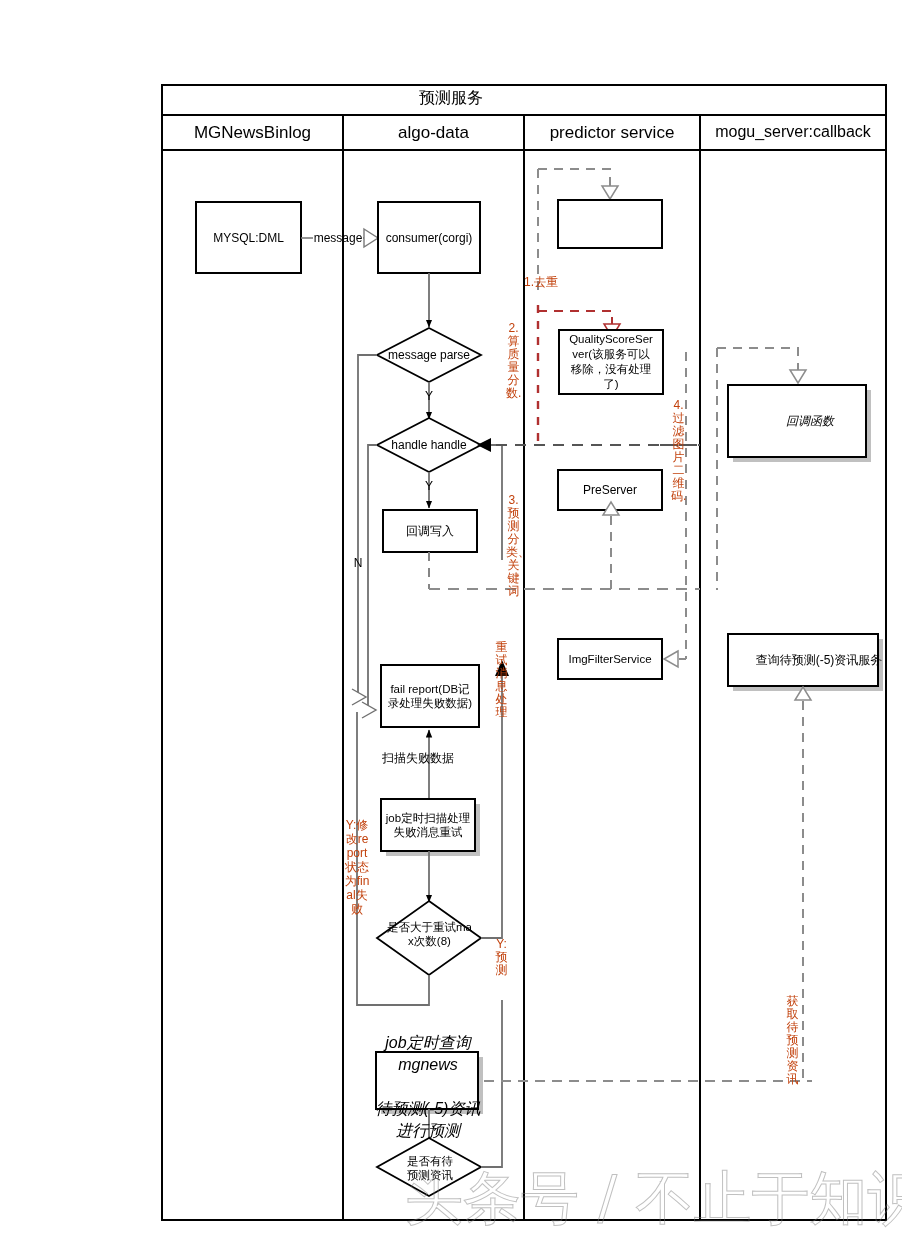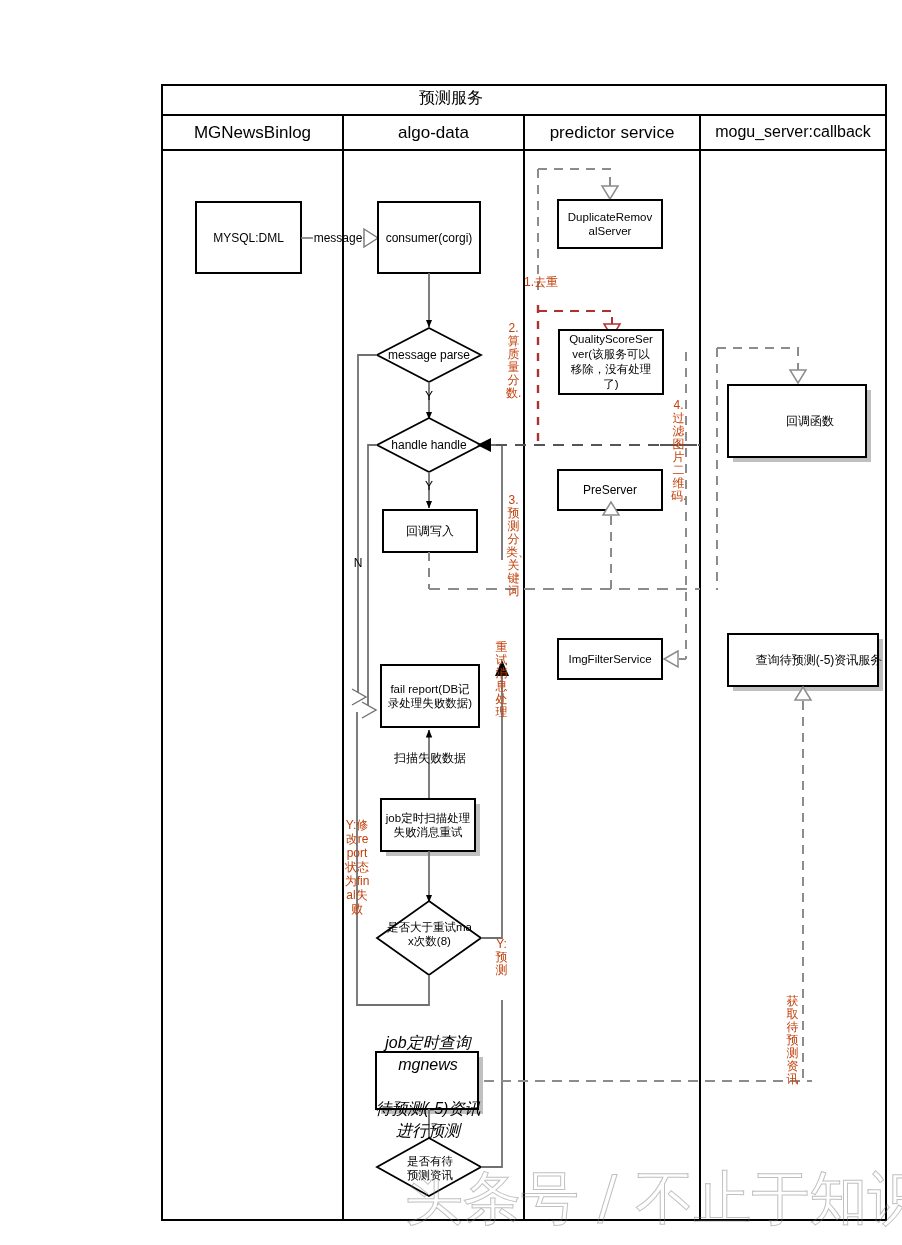--- a/index.html
+++ b/index.html
@@ -216,36 +216,34 @@
 失败消息重试</div>
   <div class="boxtxt" style="left:378px;top:917px;width:103px;height:34px;font-size:11.5px;white-space:pre-line;">是否大于重试ma
 x次数(8)</div>
   <div class="boxtxt" style="left:372px;top:1052px;width:112px;height:70px;font-size:16px;white-space:pre-line;line-height:22px;font-style:italic;">job定时查询mgnews
 
 待预测(-5)资讯
 进行预测</div>
   <div class="boxtxt" style="left:385px;top:1152px;width:90px;height:32px;font-size:11.5px;white-space:pre-line;">是否有待
 预测资讯</div>
 
-  <div class="boxtxt" style="left:558px;top:200px;width:104px;height:48px;font-size:11.5px;white-space:pre-line;">DuplicateRemov
-alServer</div>
   <div class="boxtxt" style="left:559px;top:330px;width:104px;height:64px;font-size:11.5px;white-space:pre-line;line-height:15px;">QualityScoreSer
 ver(该服务可以
 移除，没有处理
 了)</div>
   <div class="boxtxt" style="left:558px;top:470px;width:104px;height:40px;font-size:12px;">PreServer</div>
   <div class="boxtxt" style="left:558px;top:639px;width:104px;height:40px;font-size:11.5px;">ImgFilterService</div>
-  <div class="boxtxt" style="left:728px;top:385px;width:164px;height:72px;font-size:12px;">回调函数</div>
+  <div class="boxtxt" style="left:728px;top:385px;width:164px;height:72px;font-size:12px;font-style:italic;">回调函数</div>
   <div class="boxtxt" style="left:728px;top:634px;width:150px;height:52px;font-size:12px;margin-left:16px;">查询待预测(-5)资讯服务</div>
 
   <div class="lbl" style="left:310px;top:231px;width:56px;">message</div>
   <div class="lbl" style="left:418px;top:389px;width:22px;">Y</div>
   <div class="lbl" style="left:418px;top:479px;width:22px;">Y</div>
   <div class="lbl" style="left:348px;top:556px;width:20px;">N</div>
-  <div class="lbl" style="left:380px;top:751px;width:100px;">扫描失败数据</div>
+  <div class="lbl" style="left:368px;top:751px;width:100px;">扫描失败数据</div>
 
   <div class="vlbl" style="left:524px;top:276px;width:60px;text-align:left;word-break:normal;">
     <span>1.去重</span>
   </div>
 
   <div class="vlbl" style="left:506px;top:322px;">2.算质量分数.</div>
   <div class="vlbl" style="left:506px;top:494px;">3.预测分类、关键词</div>
   <div class="vlbl" style="left:671px;top:399px;">4.过滤图片二维码.</div>
   <div class="vlbl" style="left:494px;top:641px;">重试消息处理</div>
   <div class="vlbl" style="left:494px;top:938px;">Y:预测</div>

